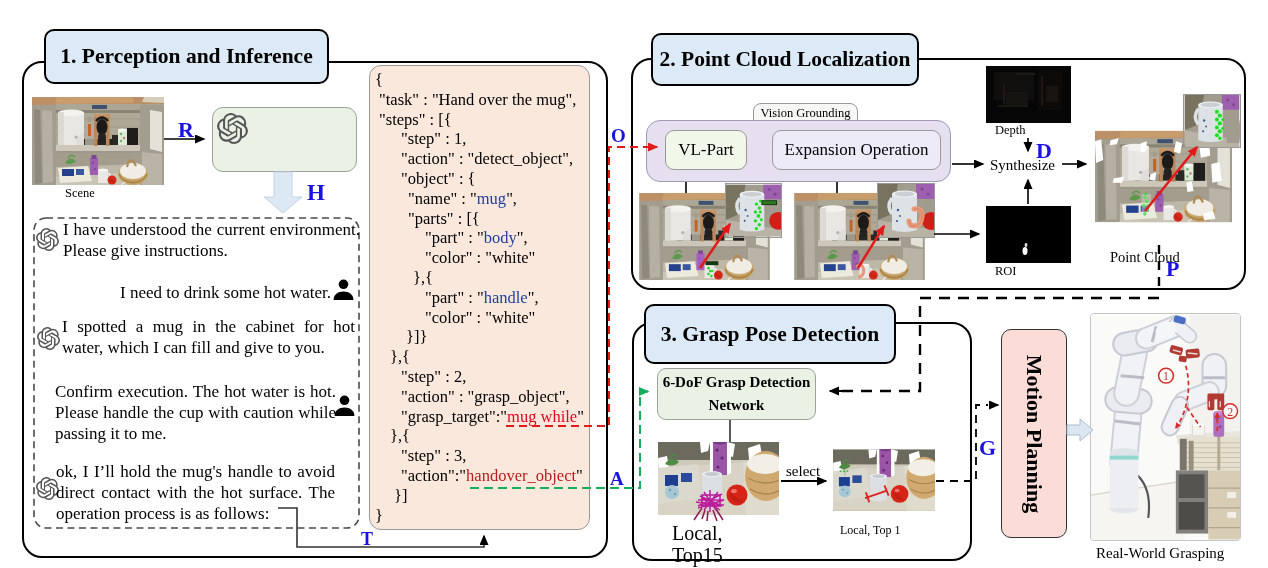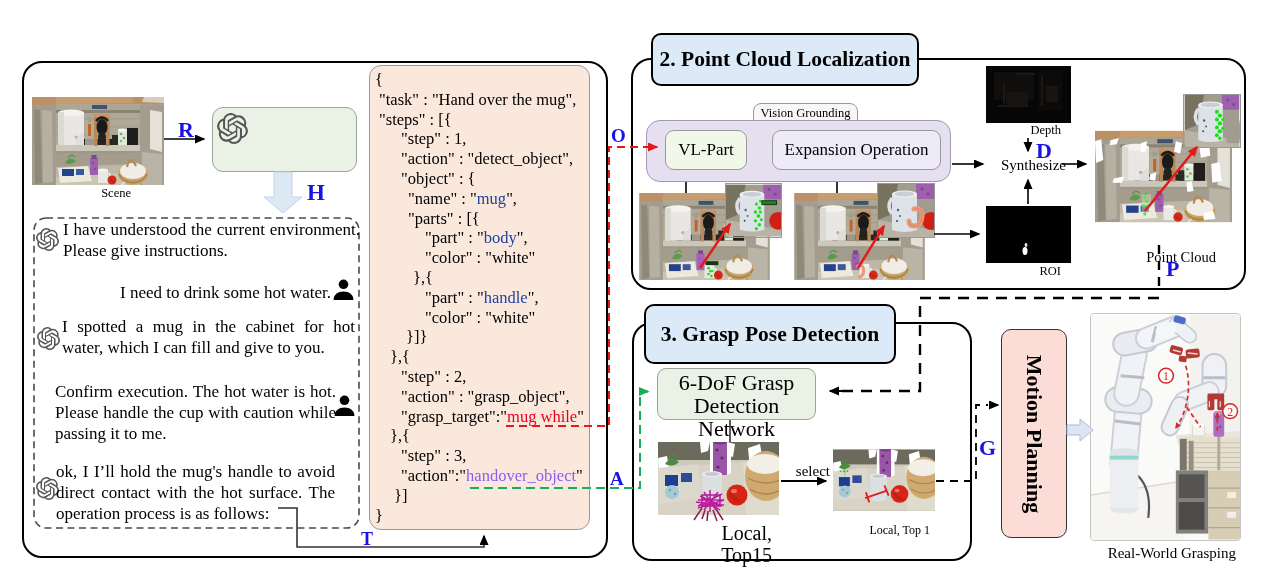--- a/index.html
+++ b/index.html
@@ -5,27 +5,27 @@
 html,body{margin:0;padding:0;background:#fff;}
 #c{position:relative;width:1268px;height:568px;background:#fff;overflow:hidden;
    font-family:"Liberation Serif",serif;color:#000;}
 .abs{position:absolute;}
 .sec{position:absolute;border:2px solid #000;border-radius:20px;background:transparent;}
 .tb{position:absolute;background:#dce9f6;border:2px solid #000;border-radius:10px;box-sizing:border-box;
     font-weight:bold;font-size:21.5px;text-align:center;display:flex;
     align-items:center;justify-content:center;white-space:nowrap;}
 .gbox{position:absolute;background:#e9f2e4;border:1.5px solid #9aa49a;border-radius:11px;box-sizing:border-box;}
 .blab{position:absolute;color:#1a12e0;font-weight:bold;font-family:"Liberation Serif",serif;line-height:1;}
-.lbl{position:absolute;text-align:right;font-family:"Liberation Serif",serif;line-height:1.1;}
+.lbl{position:absolute;text-align:left;font-family:"Liberation Serif",serif;line-height:1.1;}
 .js{position:absolute;left:369px;top:65px;width:221px;height:465px;background:#fae8dd;
     border:1px solid #999;border-radius:12px;box-sizing:border-box;font-size:16.5px;}
 .js div{line-height:19.8px;white-space:nowrap;}
 .bl{color:#1f3f9f;}
 .rd{color:#e8001f;}
-.gn{color:#8b5cf6;}
+.gn{color:#b91c1c;}
 .dlg{position:absolute;left:33px;top:217px;width:327px;height:312px;border:none;
      border-radius:12px;box-sizing:border-box;}
 .msg{position:absolute;font-size:17px;line-height:21px;text-align:justify;}
 </style>
 </head>
 <body>
 <div id="c">
 <svg width="0" height="0" style="position:absolute">
 <defs>
 <symbol id="oai" viewBox="0 0 24 24">
@@ -35,20 +35,21 @@
 <circle cx="12" cy="6.5" r="4.6" fill="#000"></circle>
 <path d="M2.5 21.5c0-5 4-8 9.5-8s9.5 3 9.5 8z" fill="#000"></path>
 </symbol>
 </defs>
 </svg>
 
 <div class="sec" style="left:22px;top:61px;width:582px;height:493px;"></div>
 <div class="sec" style="left:631px;top:58px;width:611px;height:228px;"></div>
 <div class="sec" style="left:632px;top:322px;width:336px;height:235px;"></div>
 
+<div class="tb" style="left:44px;top:29px;width:285px;height:55px;">1. Perception and Inference</div>
 <div class="tb" style="left:651px;top:33px;width:268px;height:53px;">2. Point Cloud Localization</div>
 <div class="tb" style="left:644px;top:304px;width:252px;height:60px;">3. Grasp Pose Detection</div>
 
 <div class="gbox" style="left:212px;top:107px;width:145px;height:65px;"></div>
 <svg class="abs" style="left:217px;top:113px" width="31" height="31">
       <use href="#oai"></use>
     </svg>
 <div class="blab" style="left:178px;top:119px;font-size:22px;">R</div>
 <div class="blab" style="left:307px;top:181px;font-size:23px;">H</div>
 
@@ -116,21 +117,21 @@
 <div class="abs" style="left:665px;top:130px;width:82px;height:40px;background:#f1f8ea;border:1px solid #999;border-radius:9px;font-size:17px;display:flex;align-items:center;justify-content:center;box-sizing:border-box;">VL-Part</div>
 
 <div class="lbl" style="left:995px;top:124px;width:66px;font-size:12.5px;">Depth</div>
 <div class="blab" style="left:1036px;top:140px;font-size:22px;">D</div>
 <div class="lbl" style="left:990px;top:157px;width:76px;font-size:15px;">Synthesize</div>
 <div class="lbl" style="left:995px;top:265px;width:66px;font-size:12.5px;">ROI</div>
 <div class="lbl" style="left:1110px;top:226px;width:106px;font-size:14.5px;margin-top:24px;">Point Cloud</div>
 <div class="blab" style="left:1166px;top:258px;font-size:22px;">P</div>
 
 <div class="gbox" style="left:657px;top:368px;width:159px;height:52px;border-radius:9px;"></div>
-<div class="abs" style="left:657px;top:371px;width:159px;height:48px;font-size:22px;text-align:center;line-height:23px;">6-DoF Grasp Detection<br>Network</div>
+<div class="abs" style="left:657px;top:371px;width:159px;height:48px;font-size:15px;text-align:center;line-height:23px;font-weight:bold;">6-DoF Grasp Detection<br>Network</div>
 <div class="lbl" style="left:672px;top:522px;width:100px;font-size:20px;">Local, Top15</div>
 <div class="lbl" style="left:840px;top:524px;width:90px;font-size:12px;">Local, Top 1</div>
 <div class="lbl" style="left:786px;top:463px;width:44px;font-size:15px;">select</div>
 <div class="blab" style="left:979px;top:437px;font-size:22px;">G</div>
 
 <div class="abs" style="left:1001px;top:329px;width:66px;height:209px;background:#fcdcd6;border:1.5px solid #333;border-radius:10px;box-sizing:border-box;"></div>
 <div class="abs" style="left:1001px;top:329px;width:66px;height:209px;display:flex;align-items:center;justify-content:center;">
       <span style="transform:rotate(90deg);white-space:nowrap;font-weight:bold;font-size:22px;">Motion Planning</span>
     </div>
 

